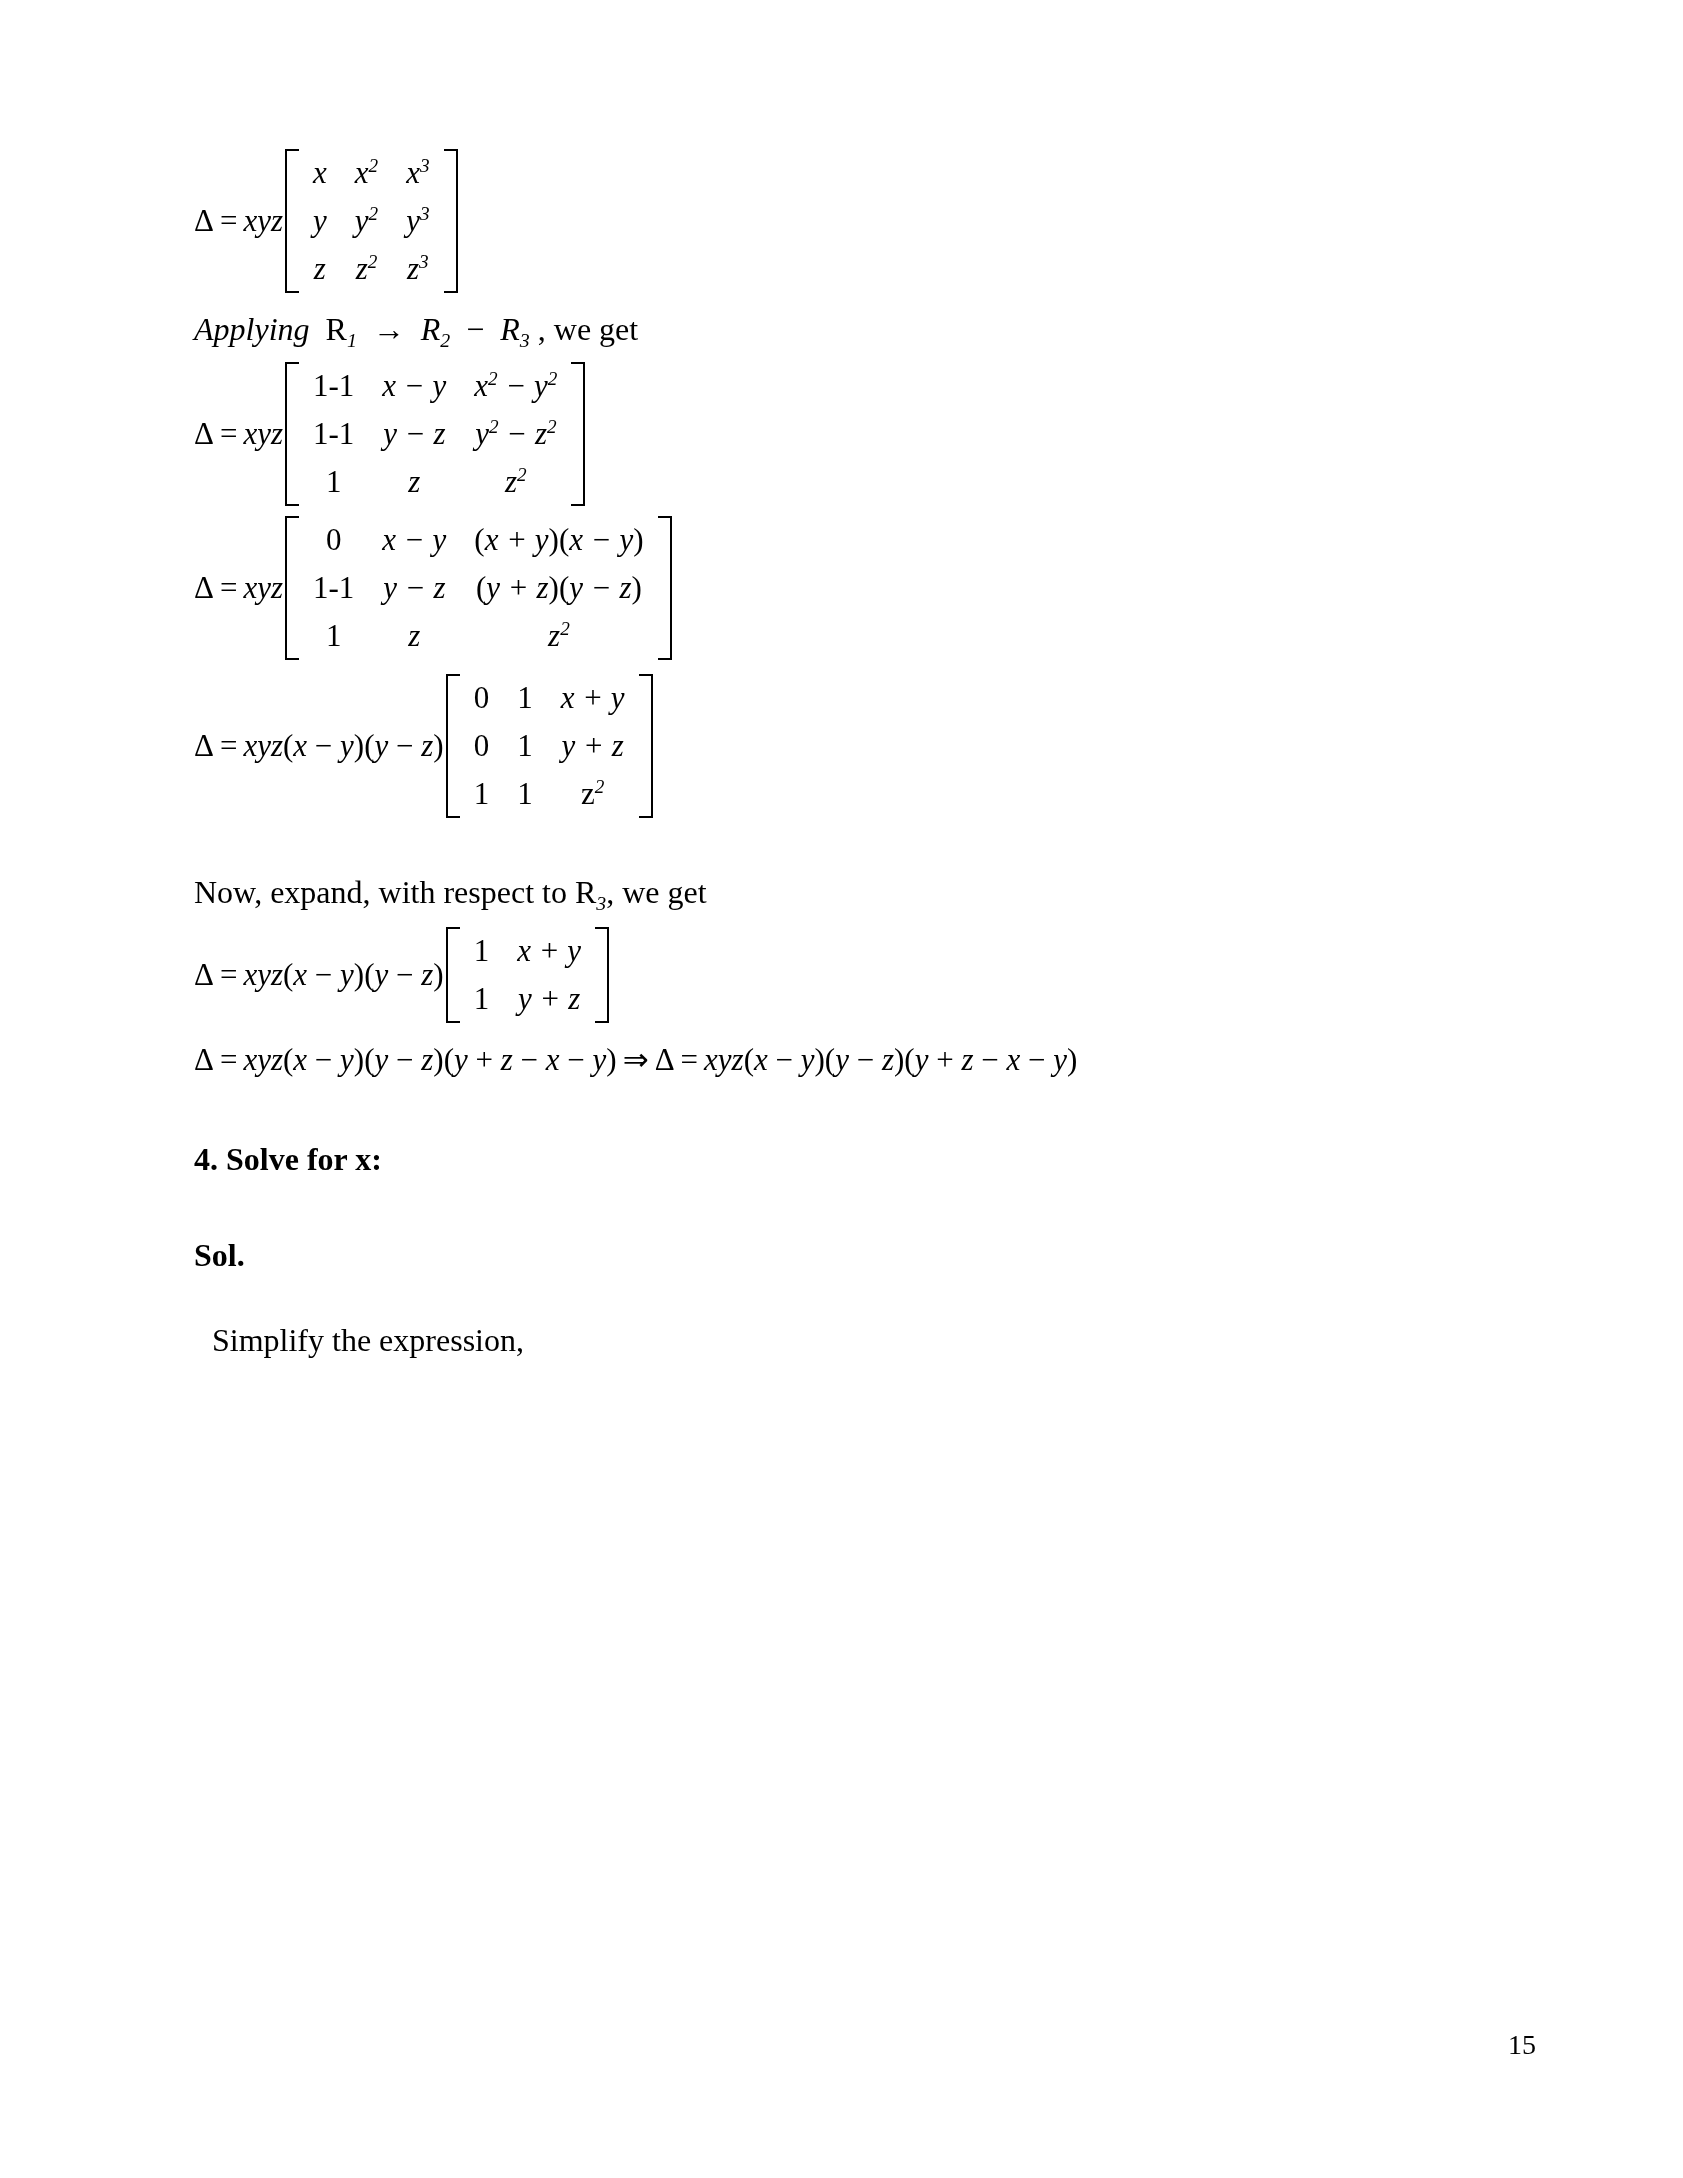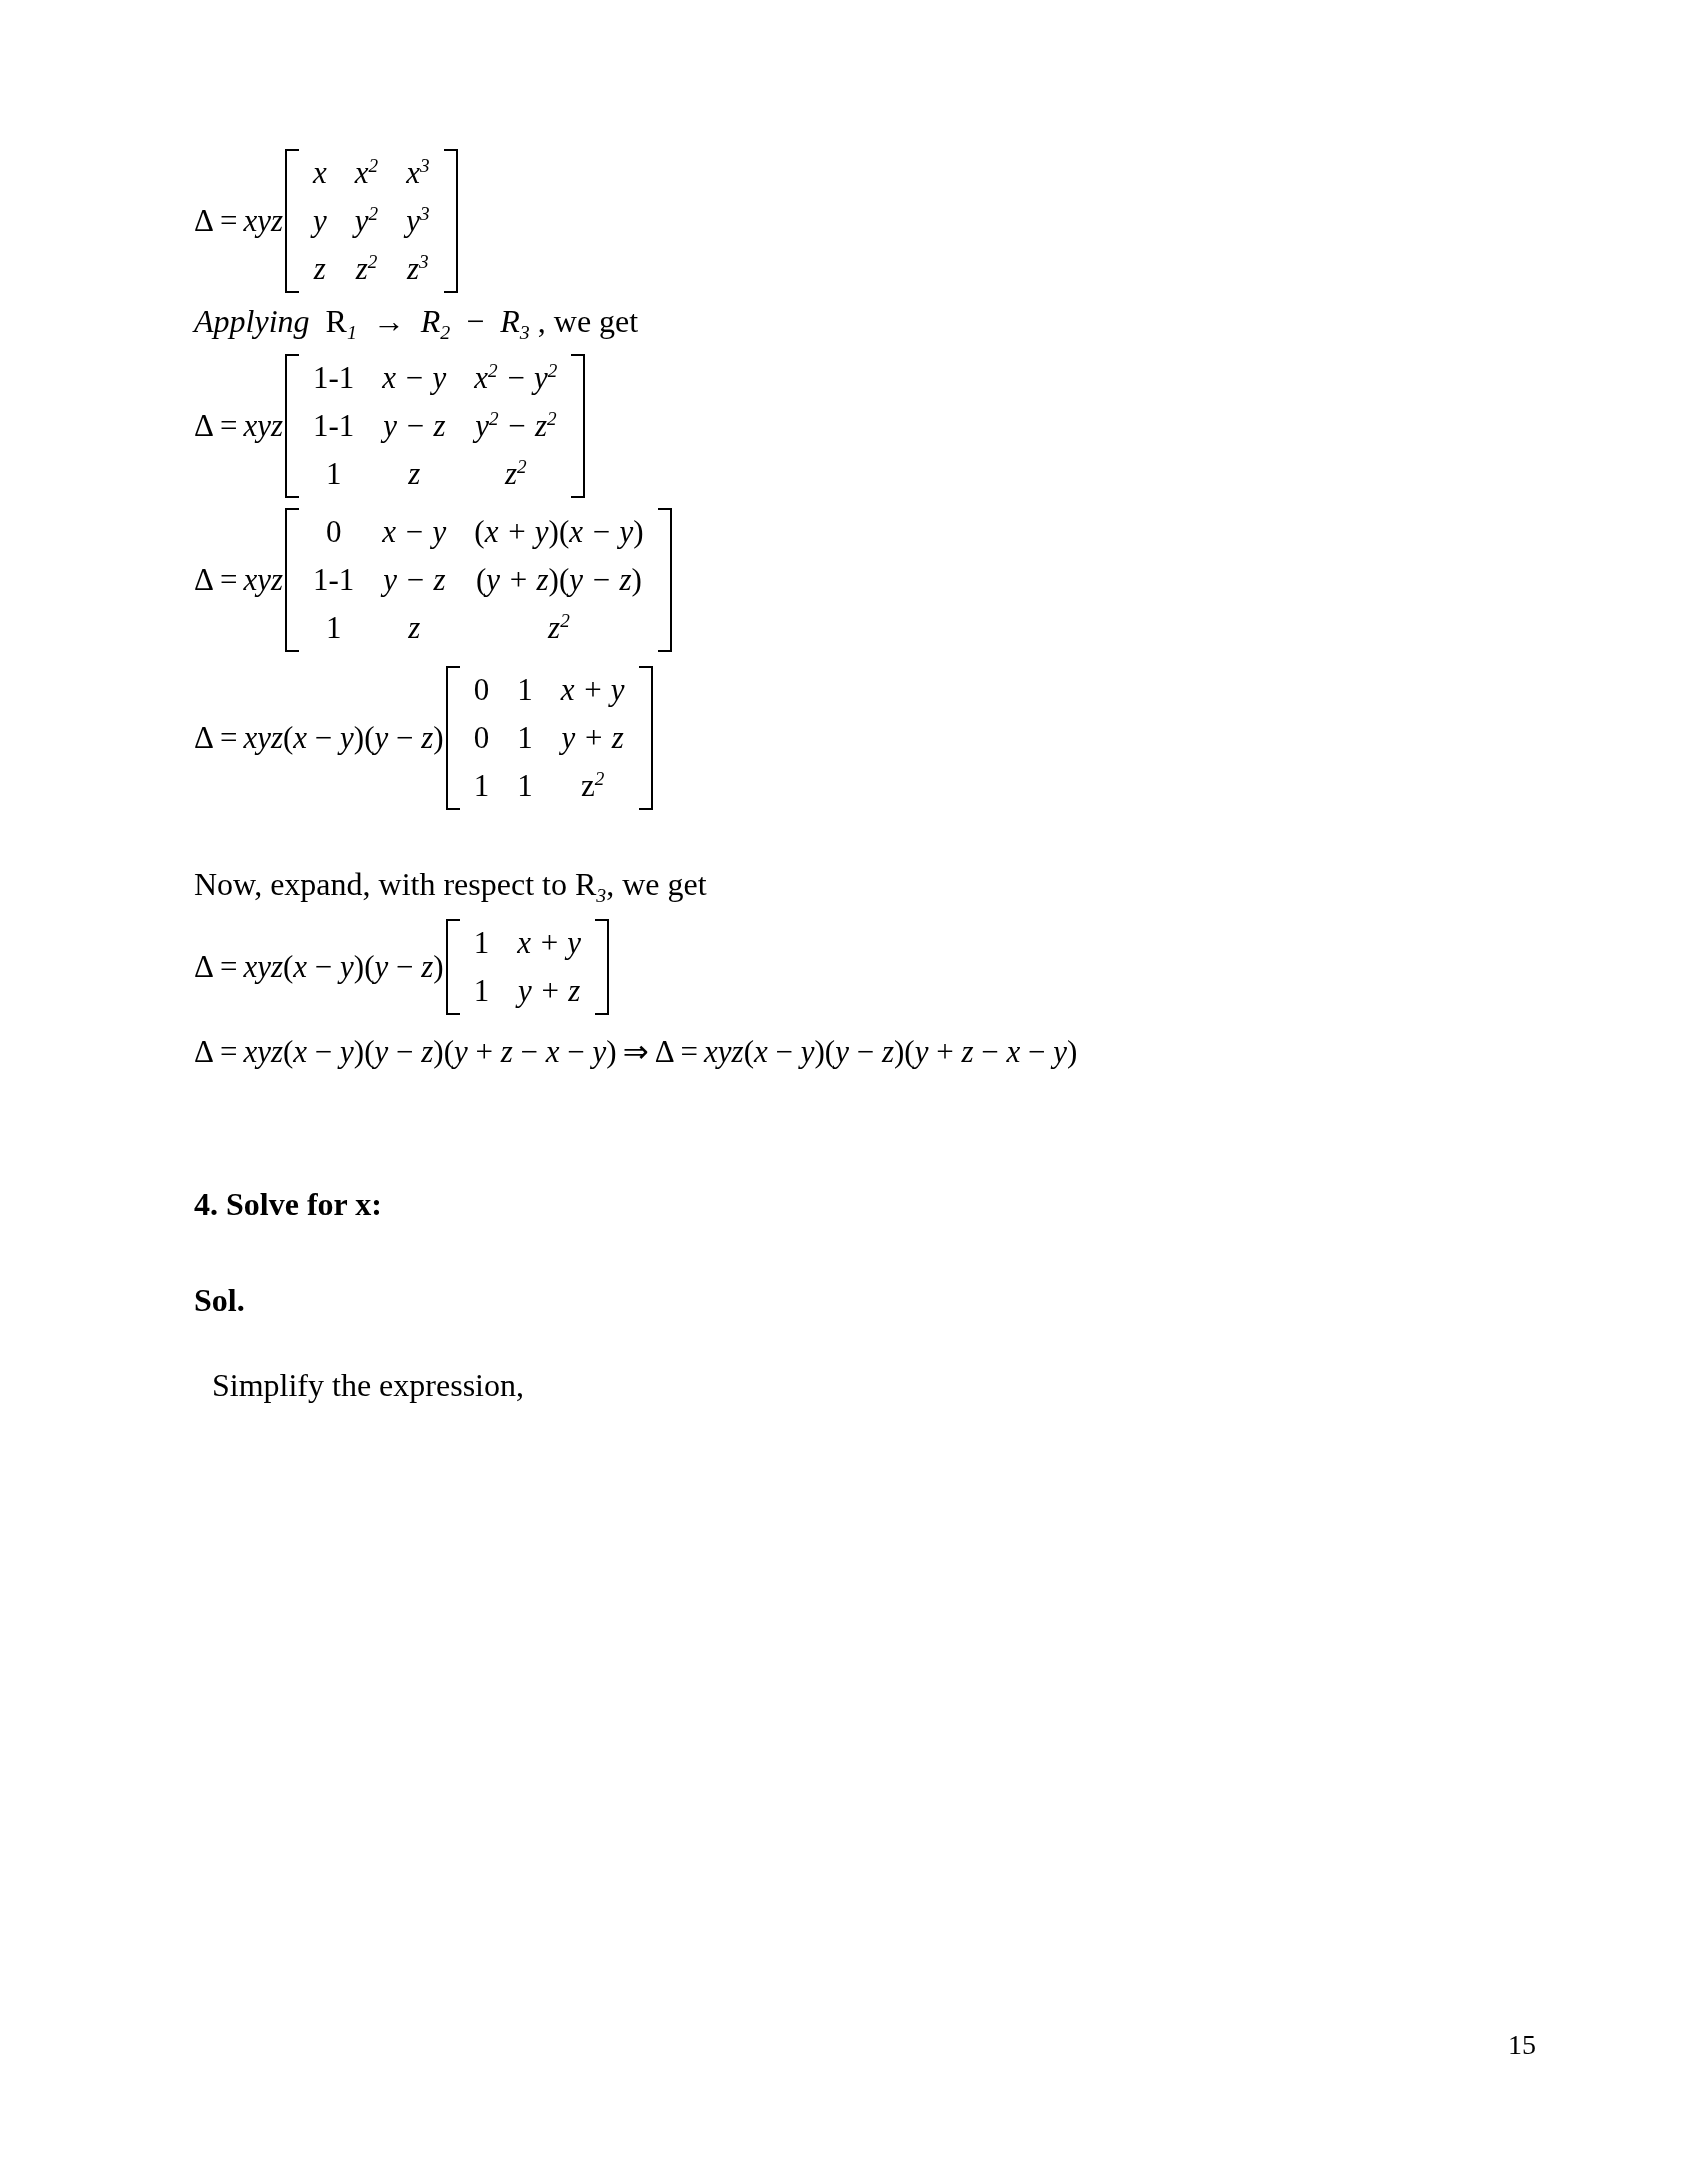--- a/index.html
+++ b/index.html
@@ -147,21 +147,21 @@
             <td><span class="it">z</span></td>
             <td><span class="it">z</span><sup class="exp">2</sup></td>
             <td><span class="it">z</span><sup class="exp">3</sup></td>
           </tr>
         </tbody>
           </table>
         <span class="brk right"></span>
       </span>
     </div>
 
-    <div class="textline blk" style="margin-top:10px;">
+    <div class="textline blk" style="margin-top:18px;">
       <span class="ital">Applying</span>
       <span>
         &nbsp;<span class="up">R</span><sub class="sb">1</sub>
         <span class="up">&nbsp;→&nbsp;</span>
         <span class="it">R</span><sub class="sb">2</sub>
         <span class="up">&nbsp;−&nbsp;</span>
         <span class="it">R</span><sub class="sb">3</sub>
       </span><span>, we get</span>
     </div>
 
@@ -283,21 +283,21 @@
     <div class="mathline" style="margin-top:18px;">
       <span>
         <span class="up">Δ</span><span class="op up">=</span><span class="it">xyz</span><span class="paren">(<span class="it">x</span> − <span class="it">y</span>)(<span class="it">y</span> − <span class="it">z</span>)(<span class="it">y</span> + <span class="it">z</span> − <span class="it">x</span> − <span class="it">y</span>)</span>
       </span>
       <span class="op up">⇒</span>
       <span>
         <span class="up">Δ</span><span class="op up">=</span><span class="it">xyz</span><span class="paren">(<span class="it">x</span> − <span class="it">y</span>)(<span class="it">y</span> − <span class="it">z</span>)(<span class="it">y</span> + <span class="it">z</span> − <span class="it">x</span> − <span class="it">y</span>)</span>
       </span>
     </div>
 
-    <div class="mathline" style="margin-top:116px; font-size:32px;">
+    <div class="mathline" style="margin-top:63px; font-size:32px;">
       <span class="bold up">4. Solve for x:</span>
       <span style="display:inline-block; width:16px;"></span>
     </div>
 
     <div class="textline bold" style="margin-top:59px;">Sol.</div>
 
     <div class="textline" style="margin-top:48px; margin-left:18px;">Simplify the expression,</div>
 
   </div>
 

